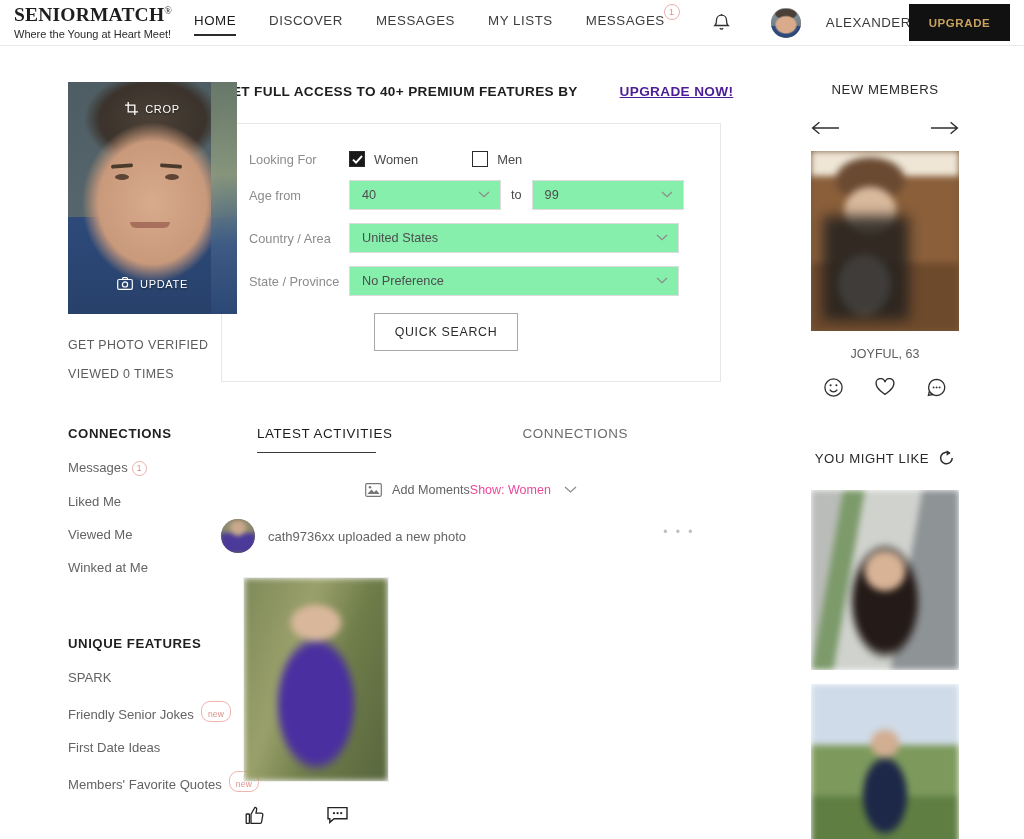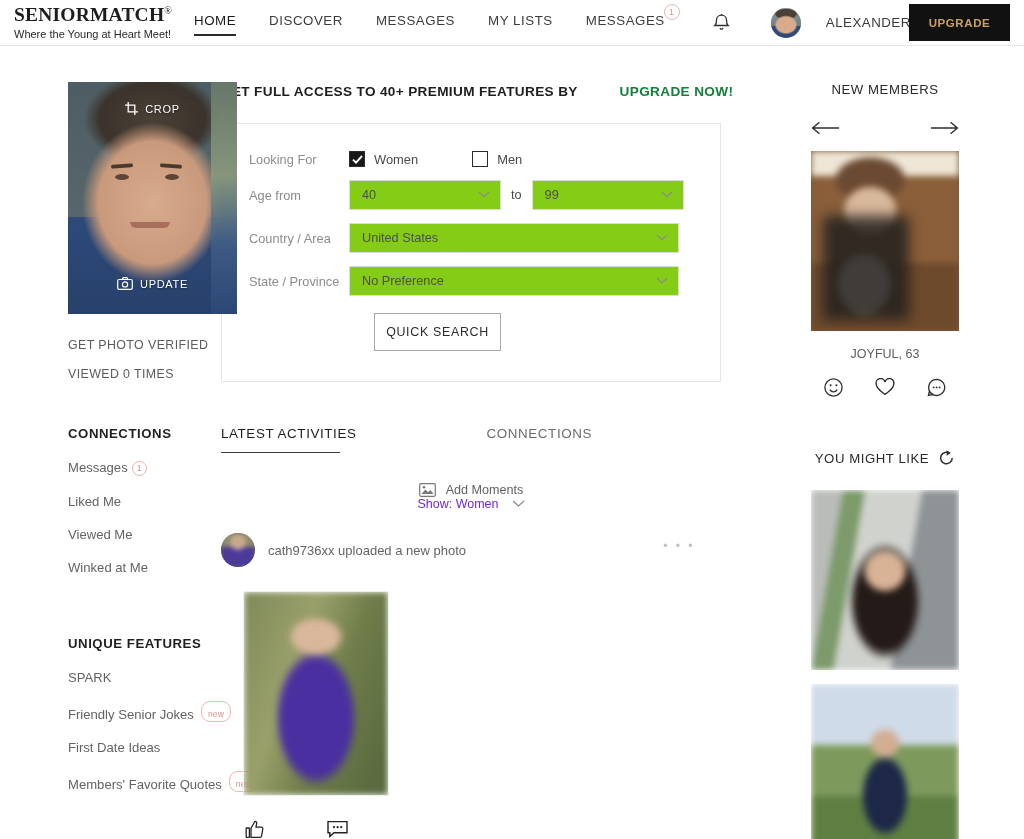--- a/index.html
+++ b/index.html
@@ -119,69 +119,69 @@
     display:inline-block; border:1px solid #eeb4ae; color:#dd918a;
     border-radius:9px; font-size:8.5px; padding:7px 6px 2px;
     margin-left:7px; vertical-align:1.5px; letter-spacing:.2px;
   }
 
   
   .promo {
     font-size:13.6px; font-weight:bold; letter-spacing:.35px;
     color:#1d1d1d; margin-top:2px; margin-bottom:24px; white-space:nowrap;
   }
-  .promo a { color:#15803d; cursor:pointer;padding-left:38px; }
+  .promo a { color:#4c1d95; text-decoration:underline; cursor:pointer;padding-left:38px; }
 
   .search-card { width:500px; border:1px solid #e6e6e6; padding:27px 0 30px 0; }
   .row { display:flex; align-items:center; margin-bottom:13px; padding-left:27px; }
   .row-label { width:100px; font-size:12.8px; color:#8c8c8c; flex:none; }
   .cbx-wrap { display:flex; align-items:center; margin-right:54px; cursor:pointer;justify-content:center; }
   .cbx {
     width:16px; height:16px; border:1.5px solid #2b2b2b; flex:none;
     display:flex; align-items:center; justify-content:center;
   }
   .cbx.on { background:#191919; }
   .cbx-label { font-size:12.9px; color:#4a4a4a; margin-left:9px; }
 
   .sel {
-    height:30px; border:1px solid #dcdcdc; background:#84cc16;
+    height:30px; border:1px solid #dcdcdc; background:#86efac;
     display:flex; align-items:center; justify-content:space-between;
     padding:0 10px 0 12px; font-size:12.7px; color:#4e4e4e; cursor:pointer;
   }
   .sel.small { width:152px; }
   .sel.wide  { width:330px; }
   .to-label { font-size:12.7px; color:#4a4a4a; margin:0 10px; }
 
   .qs-btn {
-    margin-left:152px; margin-top:17px; width:127px; height:38px;
+    margin-left:152px; margin-top:17px; width:144px; height:38px;
     border:1px solid #a9a9a9; background:#fff; color:#2b2b2b;
     font-size:12.4px; letter-spacing:.7px;
     display:flex; align-items:center; justify-content:center; cursor:pointer;
   }
 
   .tabs { display:flex; margin-top:44px; }
   .tab {
     font-size:13.4px; letter-spacing:.6px; color:#6b6b6b;
-    position:relative; padding-bottom:12px; cursor:pointer;
+    position:relative; padding-bottom:12px; cursor:pointer;margin-left:36px;
   }
   .tab.active { color:#1d1d1d; }
   .tab.active:after {
     content:""; position:absolute; left:0; width:119px; bottom:0;
     height:1.4px; background:#3a3a3a;
   }
   .tab + .tab { margin-left:130px; }
 
   .feed-bar {
     display:flex; align-items:center; justify-content:center;
-    width:500px; margin-top:30px;flex-direction:column;
+    width:500px; margin-top:30px;
   }
   .add-moments { display:flex; align-items:center; cursor:pointer; }
   .add-moments span { font-size:12.6px; color:#636363; margin-left:10px; }
   .show-sel { display:flex; align-items:center; cursor:pointer; }
-  .show-sel span { font-size:12.5px; color:#6d28d9; }
+  .show-sel span { font-size:12.5px; color:#ec4899; }
   .show-sel svg { margin-left:13px; }
 
   .post { margin-top:22px; width:500px; position:relative; }
   .post-head { display:flex; align-items:center; }
   .post-av {
     width:34px; height:34px; border-radius:50%; overflow:hidden;
     background:#6f6a57; position:relative; flex:none;
   }
   .post-av-in{
     position:absolute; inset:0;

